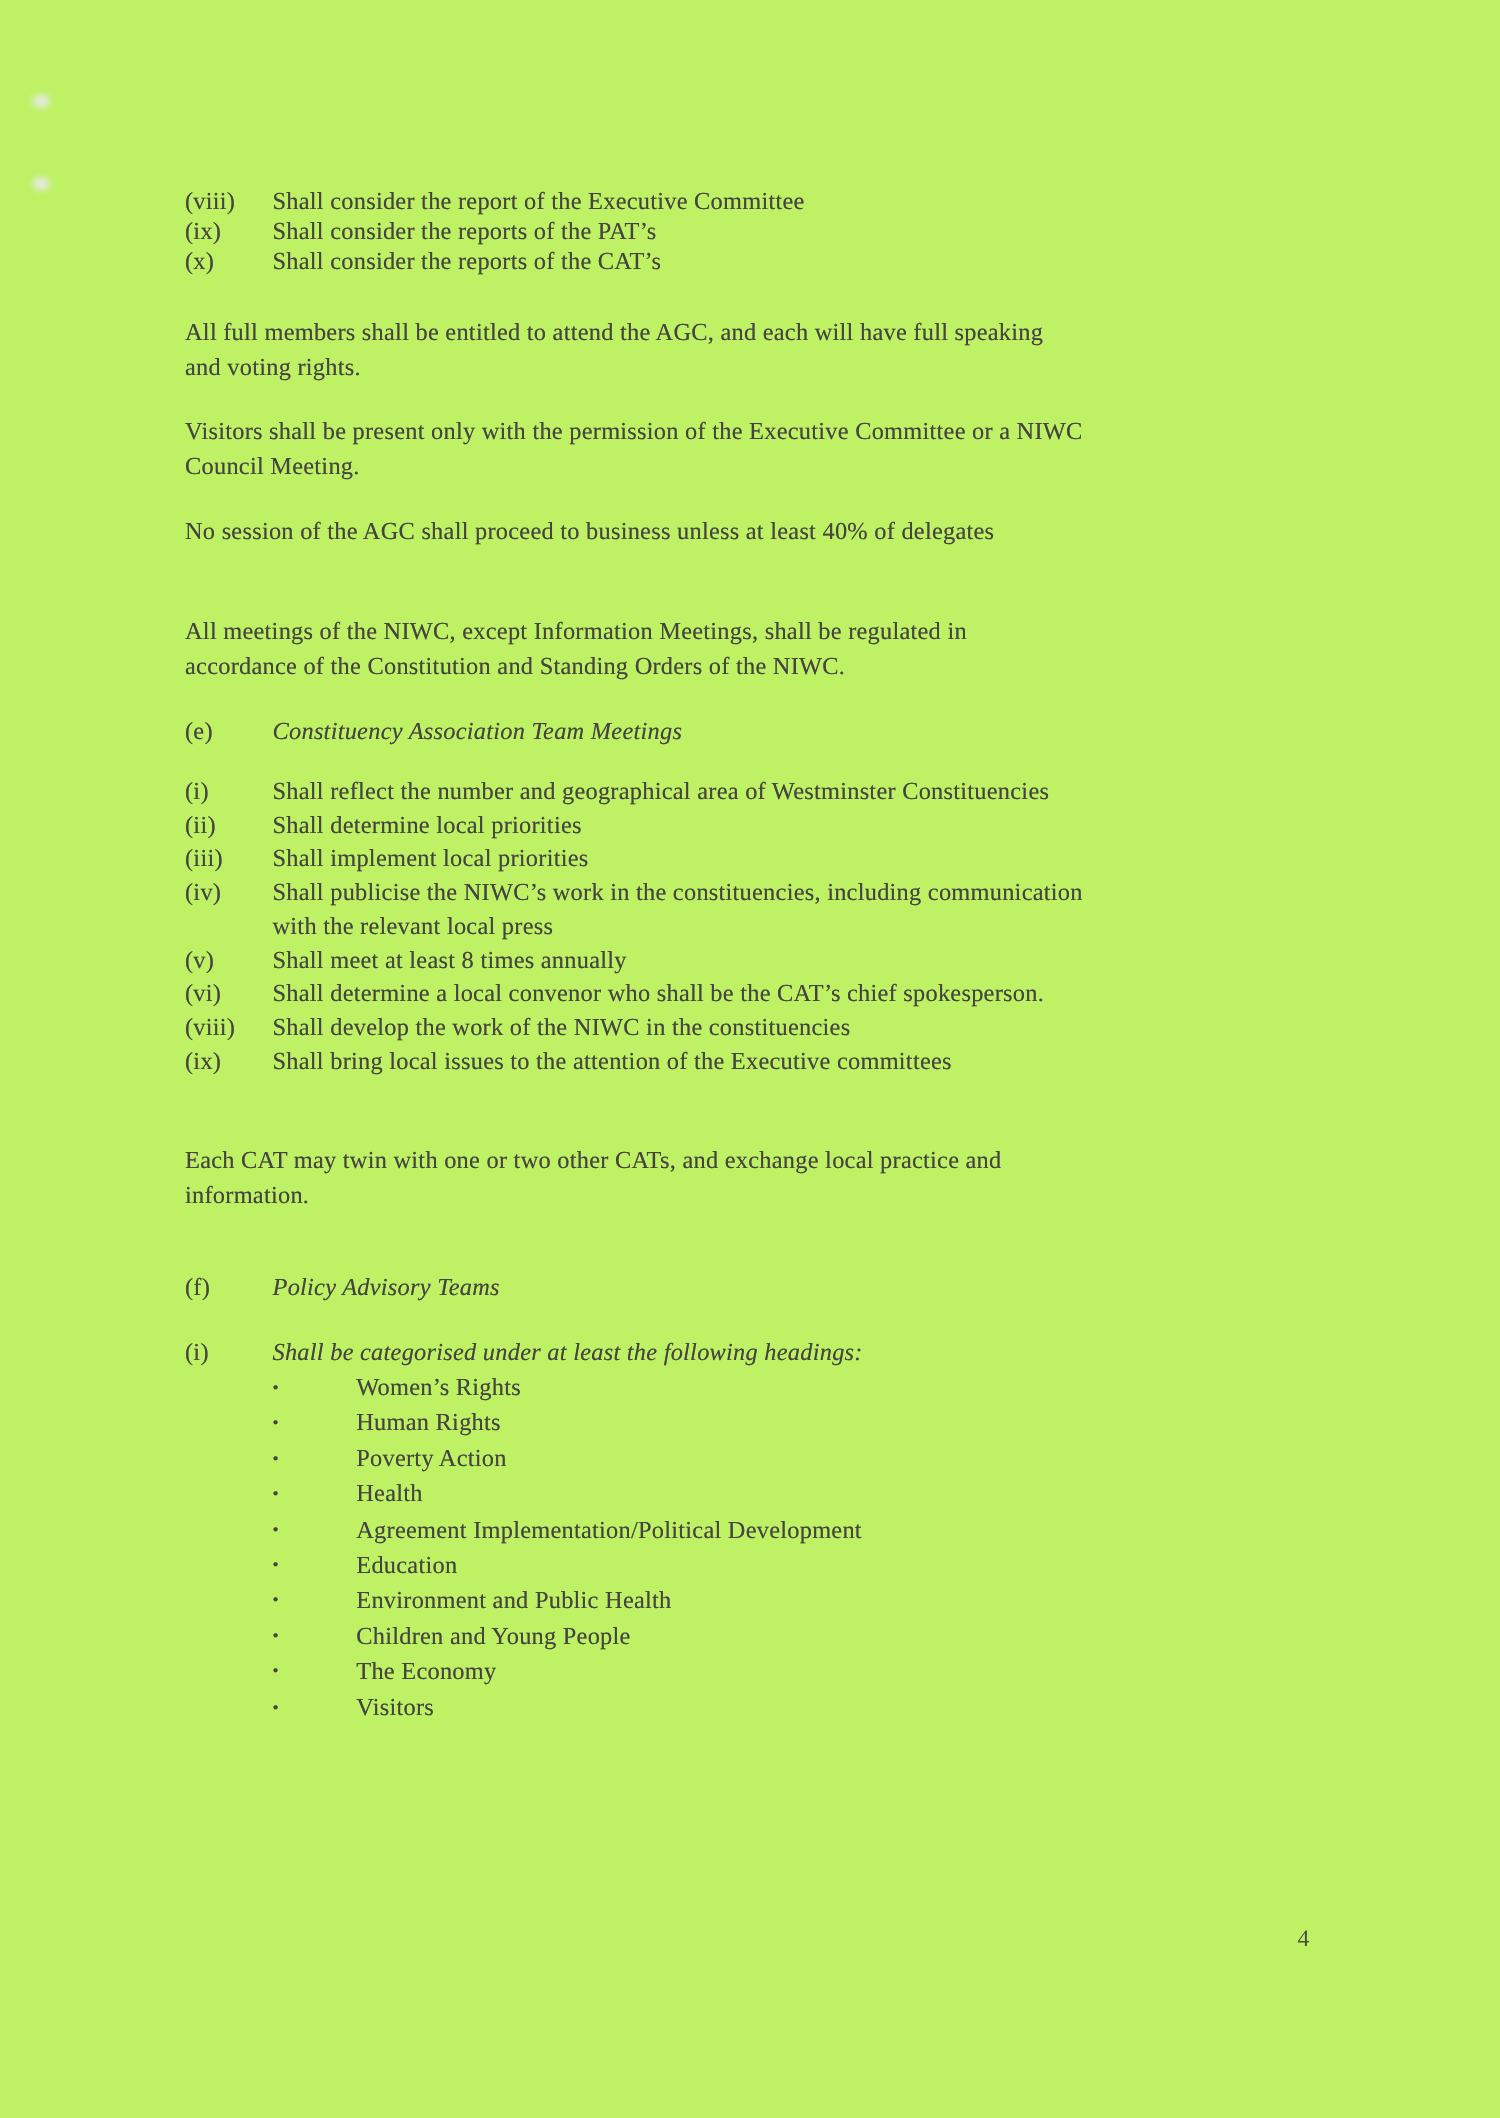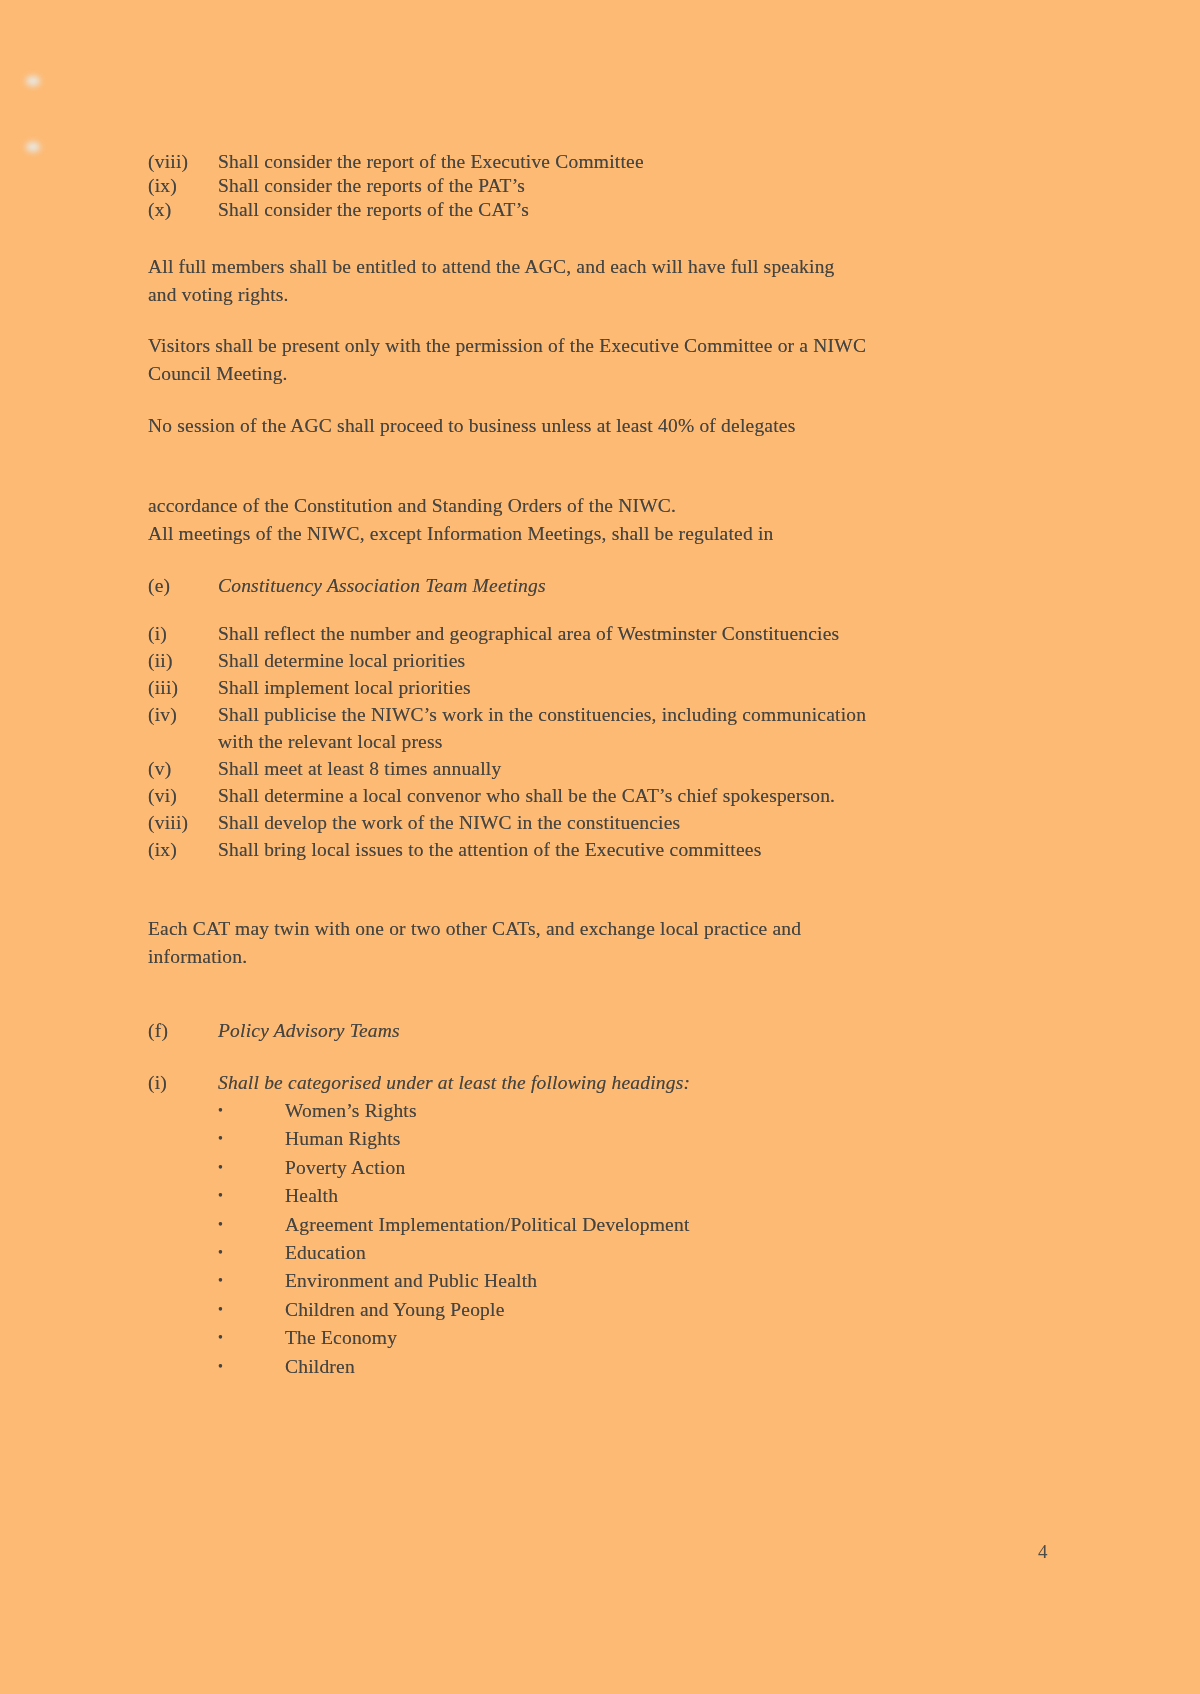--- a/index.html
+++ b/index.html
@@ -4,21 +4,21 @@
 <style>
   html, body {
     margin: 0;
     padding: 0;
     background: #f7f8f8;
   }
   .page {
     position: relative;
     width: 1200px;
     height: 1694px;
-    background: #fdba74;
+    background: #bef264;
     font-family: "Liberation Serif", "DejaVu Serif", serif;
     color: #454440;
     overflow: hidden;
   }
   .block { position: absolute; }
   .para {
     font-size: 19.5px;
     line-height: 27.5px;
     letter-spacing: 0.2px;
     text-shadow: 0 0 0.5px rgba(70,70,64,0.55);
@@ -85,22 +85,22 @@
   <div class="block para" style="left:148px; top:332px;">
     <span class="line">Visitors shall be present only with the permission of the Executive Committee or a NIWC</span>
     <span class="line">Council Meeting.</span>
   </div>
 
   <div class="block para" style="left:148px; top:412px;">
     <span class="line">No session of the AGC shall proceed to business unless at least 40% of delegates</span>
   </div>
 
   <div class="block para" style="left:148px; top:492px;">
+    <span class="line">All meetings of the NIWC, except Information Meetings, shall be regulated in</span>
     <span class="line">accordance of the Constitution and Standing Orders of the NIWC.</span>
-    <span class="line">All meetings of the NIWC, except Information Meetings, shall be regulated in</span>
   </div>
 
   <div class="block para numlist" style="left:148px; top:572px;">
     <div class="numrow">
       <span class="numlabel">(e)</span>
       <span class="numtext heading">Constituency Association Team Meetings</span>
     </div>
   </div>
 
   <div class="block para lh27 numlist" style="left:148px; top:620px;">
@@ -206,19 +206,19 @@
     <div class="bulletrow">
       <span class="bulletdot">•</span>
       <span>Children and Young People</span>
     </div>
     <div class="bulletrow">
       <span class="bulletdot">•</span>
       <span>The Economy</span>
     </div>
     <div class="bulletrow">
       <span class="bulletdot">•</span>
-      <span>Children</span>
+      <span>Visitors</span>
     </div>
   </div>
 
   <div class="block pagenum" style="left:1038px; top:1541px;">4</div>
 
 </div>
 
 </body></html>

